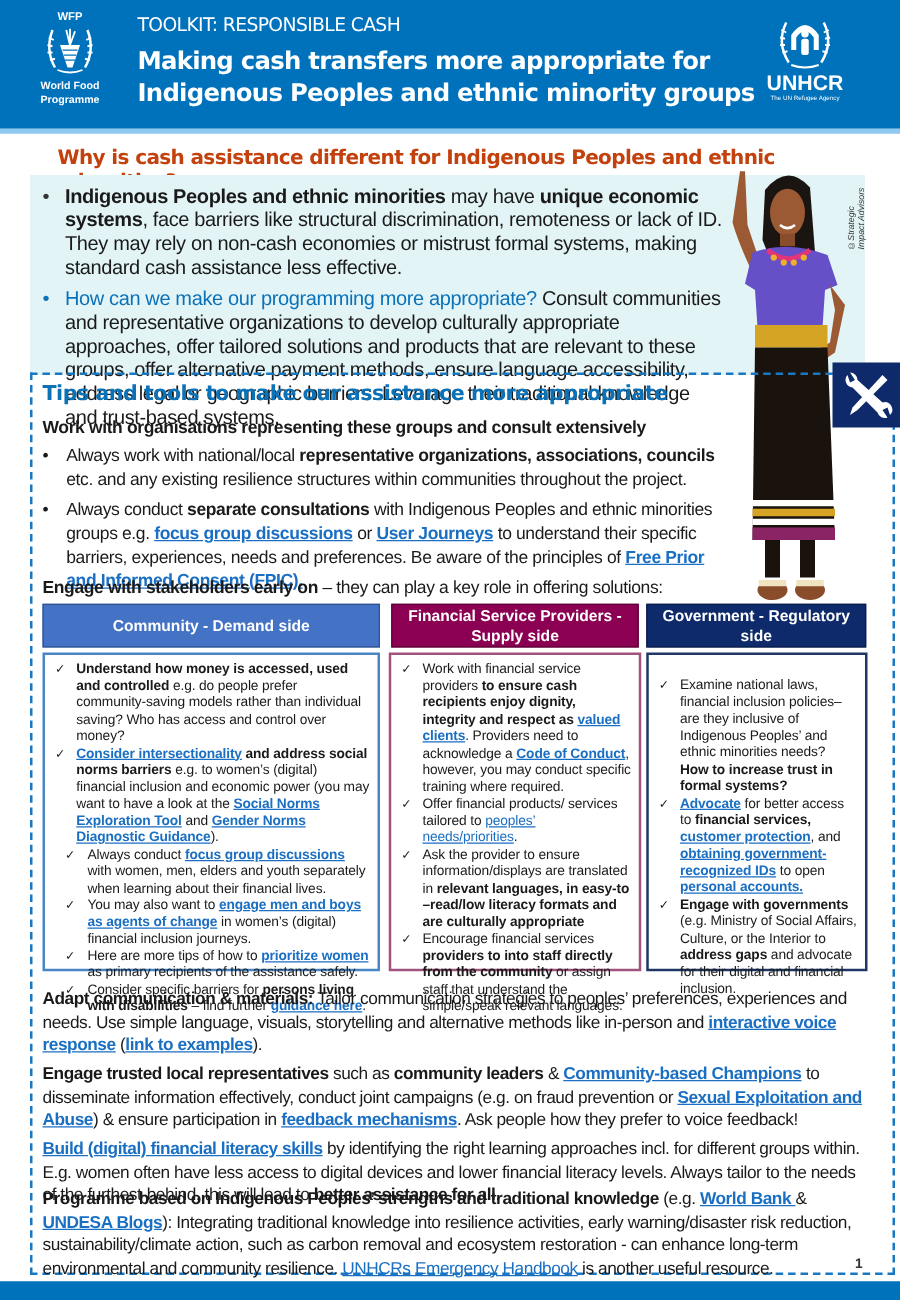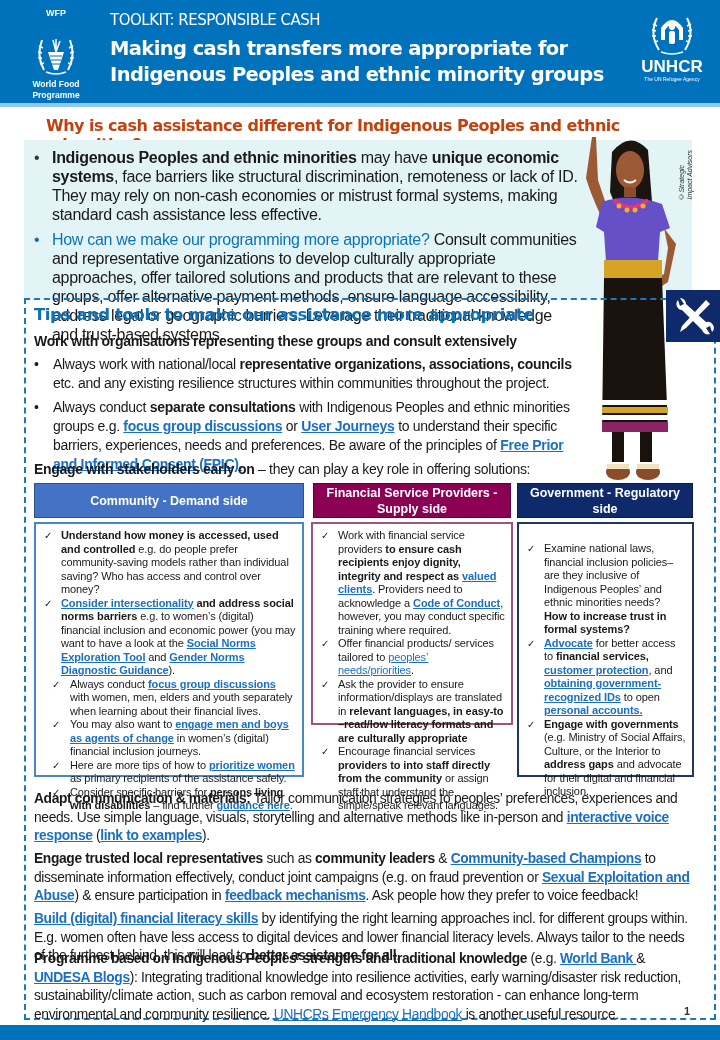--- a/index.html
+++ b/index.html
@@ -2,24 +2,24 @@
 <html><head>
 <meta charset="utf-8">
 <style>
   * { box-sizing: border-box; margin: 0; padding: 0; }
   html, body { width: 720px; height: 1040px; background: #ffffff; overflow: hidden; }
   body { font-family: "Liberation Sans", sans-serif; color: #1a1a1a; position: relative; }
 
   .header { position: absolute; left: 0; top: 0; width: 720px; height: 103px; background: #0072BC; }
   .header-stripe { position: absolute; left: 0; top: 103px; width: 720px; height: 4px; background: #8fc9ef; }
   .wfp-logo { position: absolute; left: 22px; top: 8px; width: 68px; height: 84px; color: #fff; text-align: center; }
-  .wfp-logo .abbr { font-size: 9px; font-weight: bold; display: block; margin-bottom: 16px; }
+  .wfp-logo .abbr { font-size: 9px; font-weight: bold; display: block; margin-bottom: 0; }
   .wfp-logo svg { display: block; margin: 0 auto; }
   .wfp-logo .name { font-size: 8.5px; font-weight: bold; line-height: 9px; display: block; margin-top: 2px; }
-  .unhcr-logo { position: absolute; left: 632px; top: 10px; width: 80px; height: 82px; color: #fff; text-align: center; }
+  .unhcr-logo { position: absolute; left: 604px; top: 10px; width: 80px; height: 82px; color: #fff; text-align: center; }
   .unhcr-logo svg { display: block; margin: 0 auto; }
   .unhcr-logo .name { font-size: 17px; font-weight: bold; display: block; line-height: 18px; margin-top: 2px; }
   .unhcr-logo .tag { font-size: 5px; display: block; }
   .toolkit { position: absolute; left: 110px; top: 11px; font-family: "DejaVu Sans", sans-serif; font-size: 15px; color: #fff; letter-spacing: -0.5px; }
   .main-title { position: absolute; left: 110px; top: 36px; width: 500px; font-family: "DejaVu Sans", sans-serif; font-size: 19.5px; font-weight: bold; color: #fff; line-height: 26px; letter-spacing: -0.6px; }
 
   .why-title { position: absolute; left: 46px; top: 116px; font-family: "DejaVu Sans", sans-serif; font-size: 16px; font-weight: bold; color: #c2410c; letter-spacing: -0.5px; }
   .why-box { position: absolute; left: 24px; top: 140px; width: 668px; height: 160px; background: #e3f4f7; }
   .why-list { position: absolute; left: 34px; top: 148px; width: 545px; list-style: none; font-size: 16px; line-height: 19px; letter-spacing: -0.3px; }
   .why-list li { position: relative; padding-left: 18px; margin-bottom: 6px; }
@@ -41,21 +41,21 @@
   .tips-list li { position: relative; padding-left: 19px; margin-bottom: 5px; }
   .tips-list li::before { content: "•"; position: absolute; left: 0; top: 0; }
   .engage-heading { position: absolute; left: 34px; top: 461px; font-size: 14px; letter-spacing: -0.3px; }
 
   .col-head { position: absolute; top: 483px; height: 35px; color: #fff; font-size: 12.5px; font-weight: bold; text-align: center; display: flex; align-items: center; justify-content: center; line-height: 16px; padding: 0 6px; border: 1px solid #2b3f7a; }
   .col-head.c1 { left: 34px; width: 270px; background: #4472c4; border-color: #2f528f; }
   .col-head.c2 { left: 313px; width: 198px; background: #8b0052; border-color: #5a0035; }
   .col-head.c3 { left: 517px; width: 176px; background: #0f2a6b; border-color: #0a1d4a; }
   .col-body { position: absolute; top: 522px; font-size: 11px; line-height: 13.5px; padding: 5px 6px 4px 8px; letter-spacing: -0.1px; }
   .col-body.c1 { left: 34px; width: 270px; height: 255px; border: 2px solid #4a86c5; }
-  .col-body.c2 { left: 311px; width: 202px; height: 203px; border: 2px solid #a0537e; }
+  .col-body.c2 { left: 311px; width: 202px; height: 255px; border: 2px solid #a0537e; }
   .col-body.c3 { left: 517px; width: 177px; height: 255px; border: 2px solid #1f3766; padding-top: 18px; }
   .chk { list-style: none; }
   .chk li { position: relative; padding-left: 17px; }
   .chk li::before { content: "✓"; position: absolute; left: 0; top: 0; font-size: 10px; }
   .chk.sub { margin-left: 8px; }
   .chk.sub li { padding-left: 18px; }
 
   .para { position: absolute; left: 34px; width: 656px; font-size: 13.8px; line-height: 18.5px; letter-spacing: -0.35px; }
   .page-num { position: absolute; left: 684px; top: 1005px; font-size: 11px; font-weight: bold; color: #333; }
   .footer { position: absolute; left: 0; top: 1025px; width: 720px; height: 15px; background: #0072BC; }

